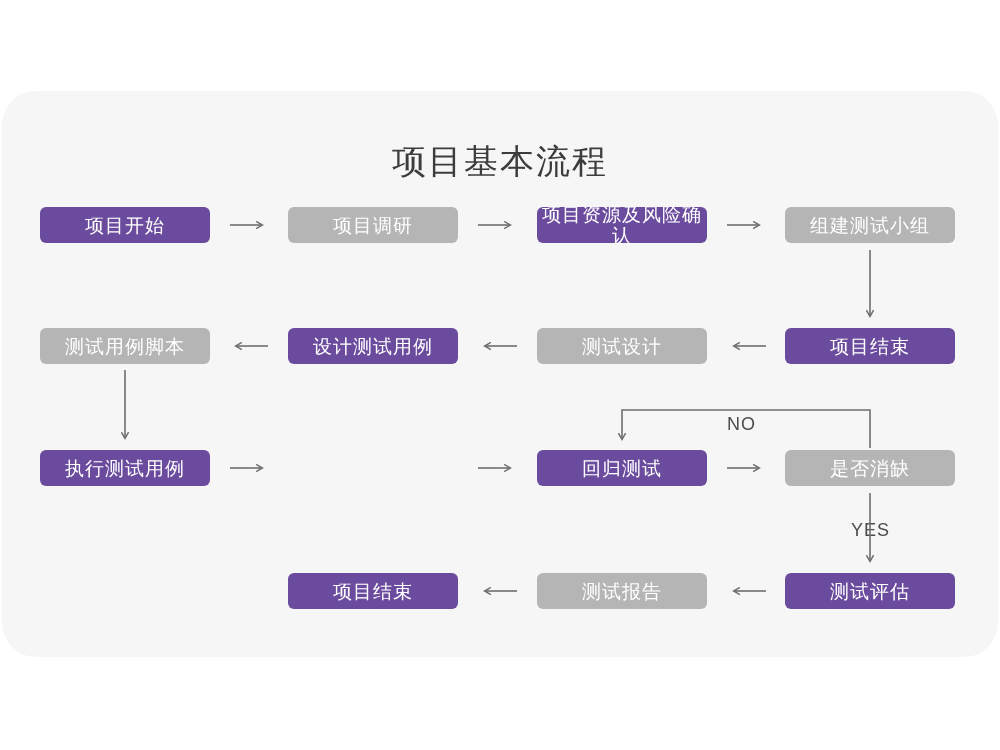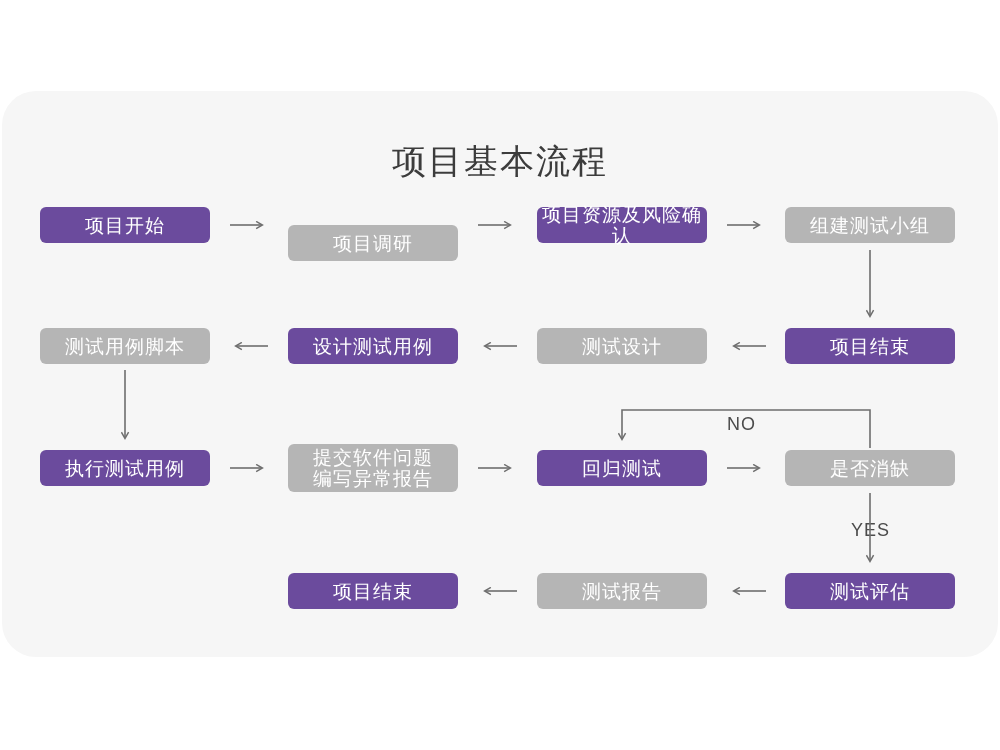--- a/index.html
+++ b/index.html
@@ -74,32 +74,30 @@
 </head>
 <body>
 
 <div class="stage">
 
   <div class="card"></div>
 
   <div class="title">项目基本流程</div>
 
   <div class="node primary" style="left:40px;  top:207px;">项目开始</div>
-  <div class="node muted" style="left:288px; top:207px;margin-top:18px;">项目调研</div>
+  <div class="node muted" style="left:288px; top:207px;">项目调研</div>
   <div class="node primary" style="left:537px; top:207px;">项目资源及风险确认</div>
   <div class="node muted" style="left:785px; top:207px;">组建测试小组</div>
 
   <div class="node primary" style="left:785px; top:328px;">项目结束</div>
   <div class="node muted" style="left:537px; top:328px;text-align:right;">测试设计</div>
   <div class="node primary" style="left:288px; top:328px;">设计测试用例</div>
   <div class="node muted" style="left:40px;  top:328px;">测试用例脚本</div>
 
   <div class="node primary" style="left:40px;  top:450px;">执行测试用例</div>
-  <div class="node muted tall" style="left:288px; top:444px;">提交软件问题
-编写异常报告</div>
   <div class="node primary" style="left:537px; top:450px;">回归测试</div>
   <div class="node muted" style="left:785px; top:450px;">是否消缺</div>
 
   <div class="node primary" style="left:785px; top:573px;">测试评估</div>
   <div class="node muted" style="left:537px; top:573px;">测试报告</div>
   <div class="node primary" style="left:288px; top:573px;">项目结束</div>
 
   <div class="edge-label no">NO</div>
   <div class="edge-label yes">YES</div>
 

